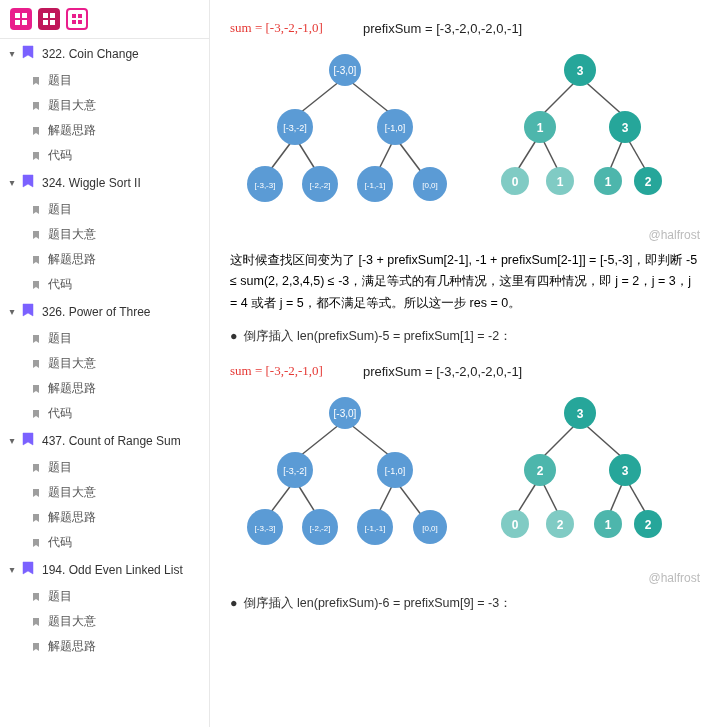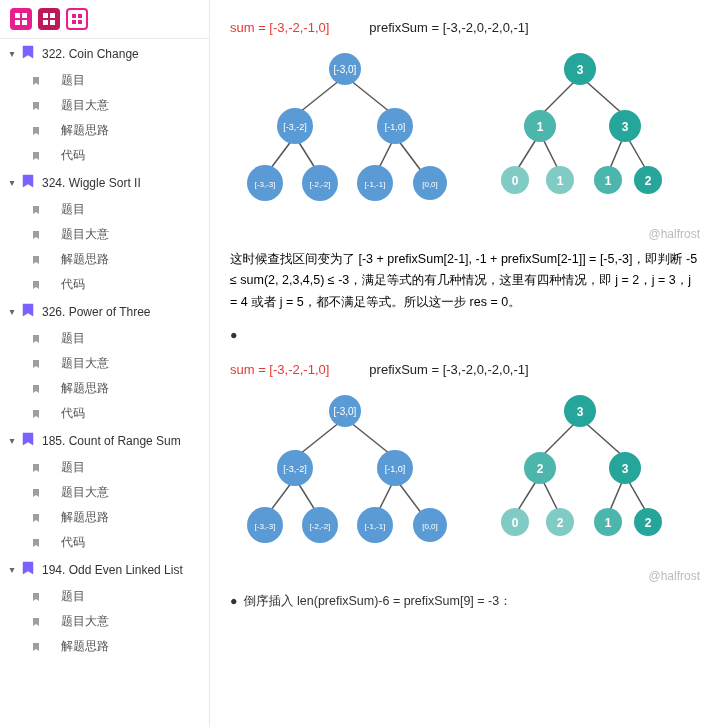--- a/index.html
+++ b/index.html
@@ -46,38 +46,38 @@
       color: #666; font-size: 10px;
     }
 
     .sub-items { padding-left: 24px; }
     .sub-item {
       display: flex; align-items: center;
       padding: 4px 8px;
       font-size: 12px;
       color: #555;
       cursor: pointer;
-      gap: 21px;
+      gap: 8px;
     }
 
     
     .main-content {
       flex: 1;
       overflow-y: auto;
       padding: 20px 20px;
       background: #fff;
     }
 
     .formula-line {
       display: flex;
       align-items: center;
       gap: 40px;
       margin-bottom: 16px;
     }
-    .formula-red { color: #e53935; font-size: 13px; }
+    .formula-red { color: #e53935; font-size: 13px; font-family: Liberation Serif, serif; }
     .formula-black { color: #222; font-size: 13px; text-align: center; }
 
     
     .tree-section {
       display: flex;
       gap: 30px;
       margin-bottom: 16px;
       align-items: flex-start;
     }
 
@@ -253,21 +253,21 @@
   </div>
 
   <div class="section-group">
     <div class="section-header">
       <span class="collapse-icon">▾</span>
       <span style="margin-right:4px;">
         <svg width="12" height="14" viewBox="0 0 12 14">
             <polygon points="1,1 11,1 11,13 6,10 1,13" fill="#7b61ff" stroke="#7b61ff" stroke-width="0.5"></polygon>
           </svg>
       </span>
-      <span>185. Count of Range Sum</span>
+      <span>437. Count of Range Sum</span>
     </div>
     <div class="sub-items">
       <div class="sub-item">
         <svg width="8" height="10" viewBox="0 0 8 10">
             <polygon points="1,1 7,1 7,9 4,7 1,9" fill="#9e9e9e"></polygon>
           </svg>
         <span>题目</span>
       </div>
       <div class="sub-item">
         <svg width="8" height="10" viewBox="0 0 8 10">
@@ -386,20 +386,21 @@
       <text x="158" y="134" text-anchor="middle" font-size="12" fill="white" font-weight="bold">2</text>
     </svg>
   </div>
 
   <div class="watermark">@halfrost</div>
 
   <div class="text-block">这时候查找区间变为了 [-3 + prefixSum[2-1], -1 + prefixSum[2-1]] = [-5,-3]，即判断 -5 ≤ sum(2,  2,3,4,5) ≤ -3，满足等式的有几种情况，这里有四种情况，即 j = 2，j = 3，j = 4 或者 j = 5，都不满足等式。所以这一步 res = 0。</div>
 
   <div class="bullet-block">
     <span>●</span>
+    <span>倒序插入 len(prefixSum)-5 = prefixSum[1] = -2：</span>
   </div>
 
   <div class="formula-line">
     <span class="formula-red">sum = [-3,-2,-1,0]</span>
     <span class="formula-black">prefixSum = [-3,-2,0,-2,0,-1]</span>
   </div>
 
   <div class="tree-section">
 
     <svg class="tree-svg" width="230" height="160" viewBox="0 0 230 160">

